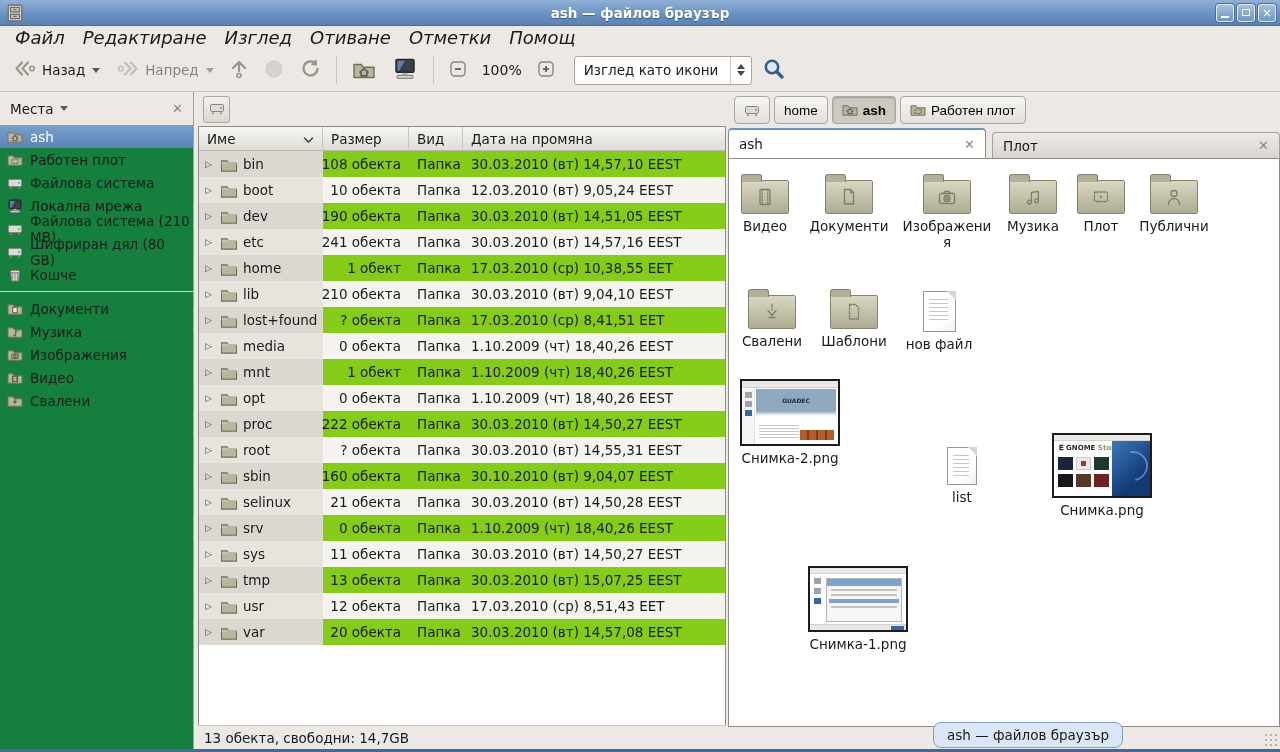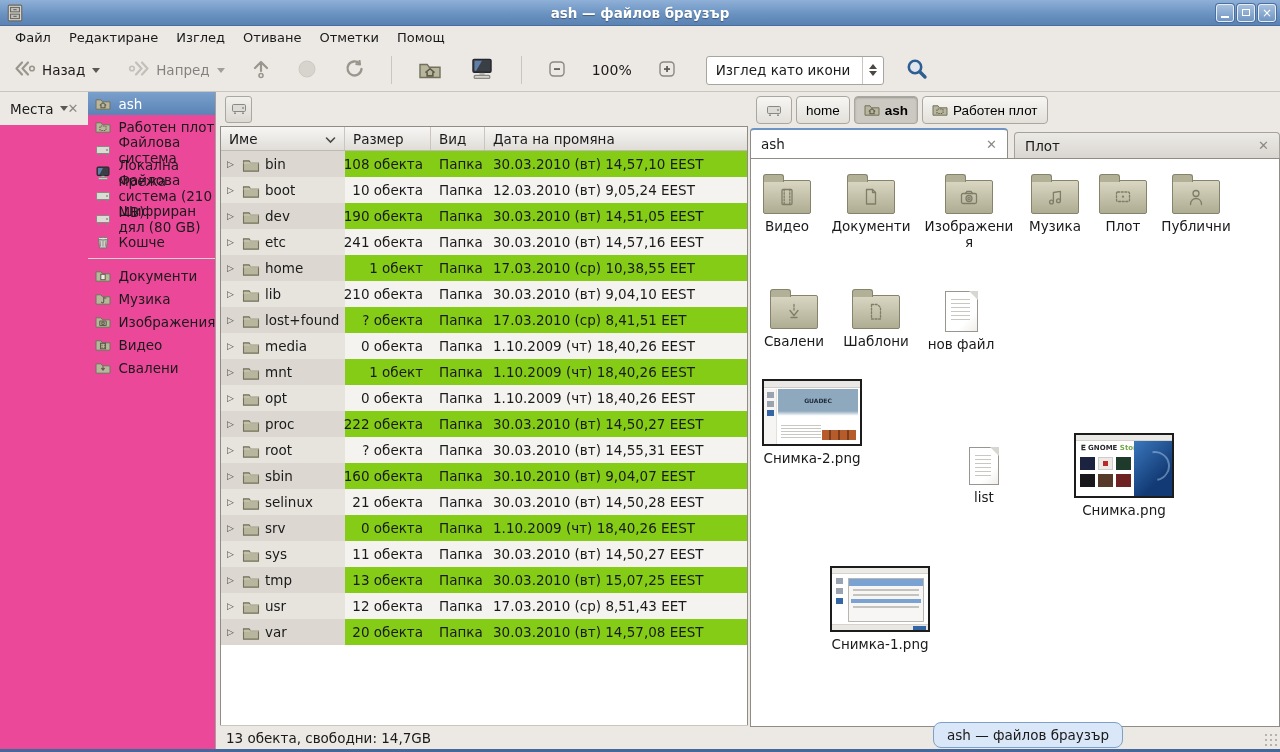--- a/index.html
+++ b/index.html
@@ -10,41 +10,41 @@
   .titlebar { height:26px; background:linear-gradient(#8fb0d8,#6b93c1 55%,#5a82b2); border-bottom:1px solid #4a6f9e; display:flex; align-items:center; padding:0 4px; position:relative; }
   .win-icon { width:18px; height:18px; margin-left:2px; display:inline-flex; }
   .title { position:absolute; left:0; right:0; text-align:center; color:#fff; font-weight:bold; font-size:13.5px; text-shadow:0 1px 1px rgba(0,0,0,.35); pointer-events:none; }
   .winbtns { margin-left:auto; display:flex; gap:3px; z-index:2; }
   .wbtn { width:18px; height:18px; border-radius:3px; background:linear-gradient(#a7c0de,#6f96c3); border:1px solid #e8eef6; box-shadow:0 0 0 1px #4a6f9e; display:flex; align-items:center; justify-content:center; color:#fff; font-size:12px; line-height:1; cursor:pointer; }
   .glyph-min { width:8px; height:2px; background:#fff; margin-top:8px; }
   .glyph-max { width:8px; height:7px; border:1.5px solid #fff; }
 
   
   .menubar { height:23px; display:flex; align-items:center; padding-left:6px; background:#ece9e4; }
-  .menu-item { padding:2px 9px; font-size:13px; cursor:default; }
+  .menu-item { padding:2px 9px; font-size:18px; cursor:default;font-style:italic; }
 
   
-  .toolbar { height:43px; display:flex; align-items:center; padding:0 6px; gap:13px; background:#ece9e4; border-bottom:1px solid #c9c6c0; }
+  .toolbar { height:43px; display:flex; align-items:center; padding:0 6px; gap:2px; background:#ece9e4; border-bottom:1px solid #c9c6c0; }
   .tbtn { display:flex; align-items:center; gap:5px; padding:5px 7px; border-radius:3px; cursor:pointer; }
   .tbtn.disabled { opacity:.5; cursor:default; }
   .tbtn .lbl { font-size:13.5px; }
   .combo-arr { width:0; height:0; border-left:4px solid transparent; border-right:4px solid transparent; border-top:5px solid #5a5852; margin-left:2px; }
   .tsep { width:1px; height:28px; background:#c9c6c0; margin:0 6px; }
   .zoomtxt { font-size:14px; padding:0 6px; }
   .viewsel { display:flex; align-items:center; height:29px; background:#fff; border:1px solid #a8a59e; border-radius:3px; margin-left:10px; padding:0 6px 0 9px; cursor:pointer; }
   .viewsel .vs-label { font-size:13.5px; padding-right:12px; }
   .viewsel .vs-sep { width:1px; height:27px; background:#c9c6c0; margin-right:6px; }
   .spinner { display:flex; flex-direction:column; gap:2px; }
   .spin-up { width:0; height:0; border-left:4px solid transparent; border-right:4px solid transparent; border-bottom:5px solid #4a4842; }
   .spin-dn { width:0; height:0; border-left:4px solid transparent; border-right:4px solid transparent; border-top:5px solid #4a4842; }
   .searchbtn { padding:4px 8px; cursor:pointer; }
 
   
   .main { display:flex; height:657px; }
-  .sidebar { width:216px; background:#ec4899; border-right:1px solid #a3a19a; display:flex; flex-direction:row; }
+  .sidebar { width:194px; background:#15803d; border-right:1px solid #a3a19a; display:flex; flex-direction:column; }
   .side-head { height:33px; background:#ece9e4; display:flex; align-items:center; padding:0 10px; flex:0 0 auto; }
   .side-head .ph-label { font-size:13.5px; }
   .xclose { margin-left:auto; color:#8b8983; font-weight:bold; font-size:13px; cursor:pointer; }
   .side-list { list-style:none; }
   .side-item { height:23px; display:flex; align-items:center; gap:7px; padding-left:7px; font-size:13.5px; cursor:pointer; }
   .side-item.selected { background:linear-gradient(#7aa0cc,#5a84b6); color:#fff; }
   .side-item .icon { width:16px; height:16px; display:inline-flex; flex:0 0 auto; }
   .side-div { height:1px; background:#d8d5cf; margin:5px 0 5px 0; }
 
   .splitter { background:#ece9e4; }

